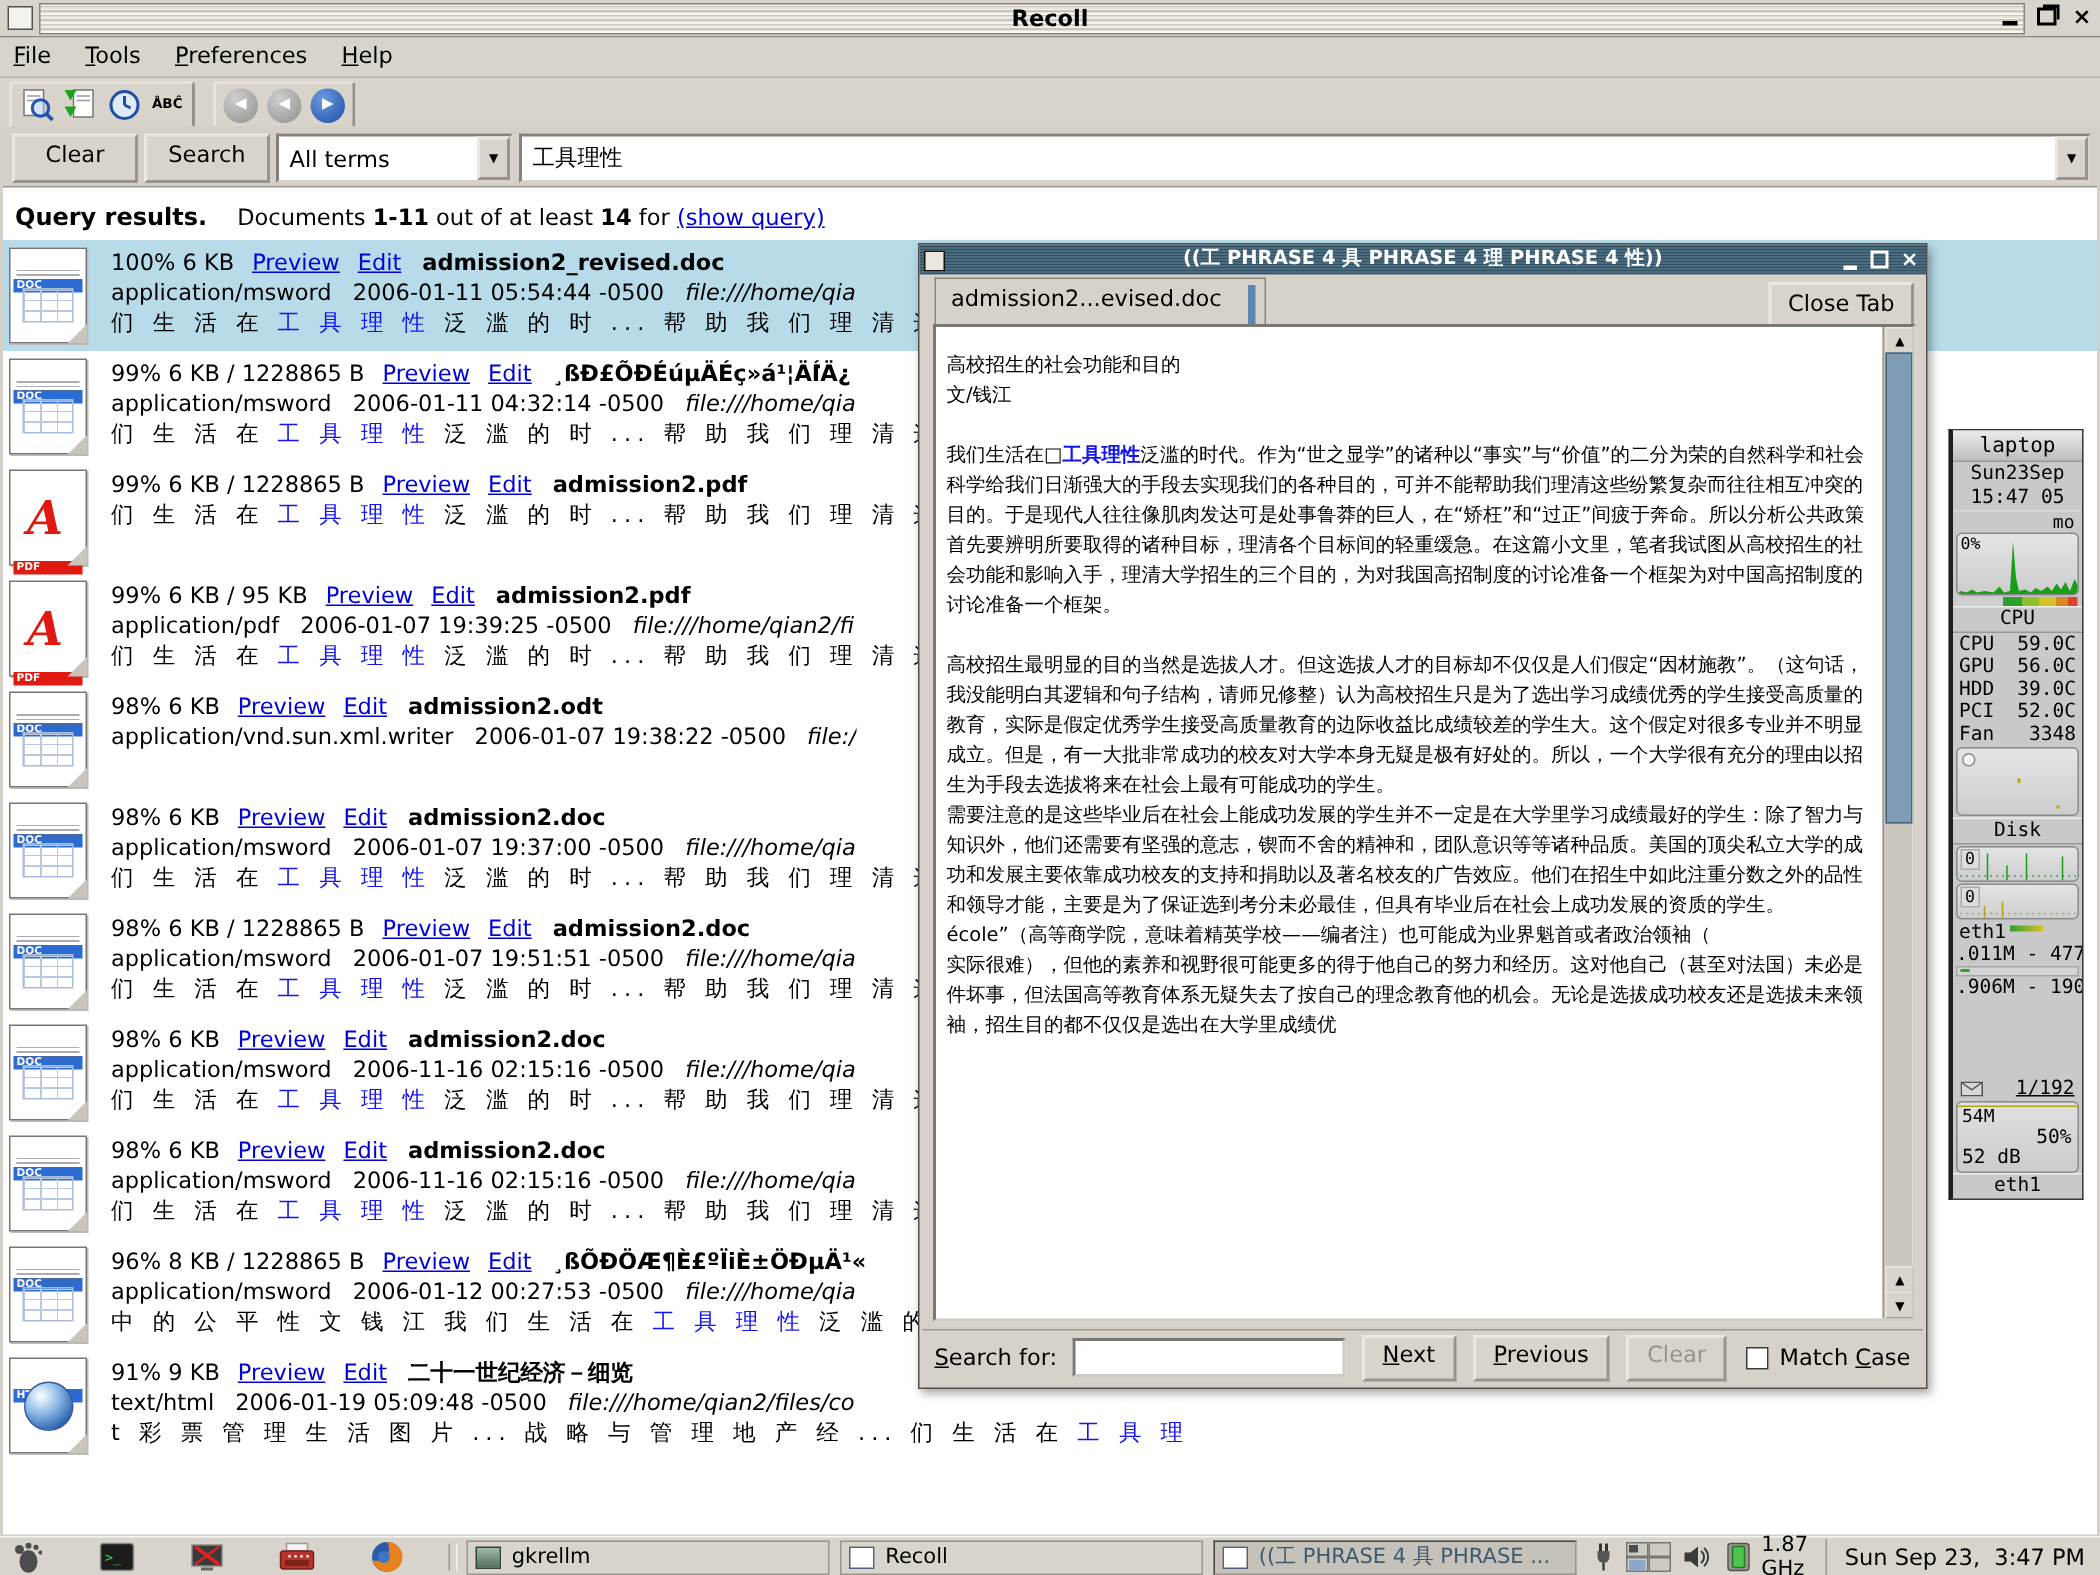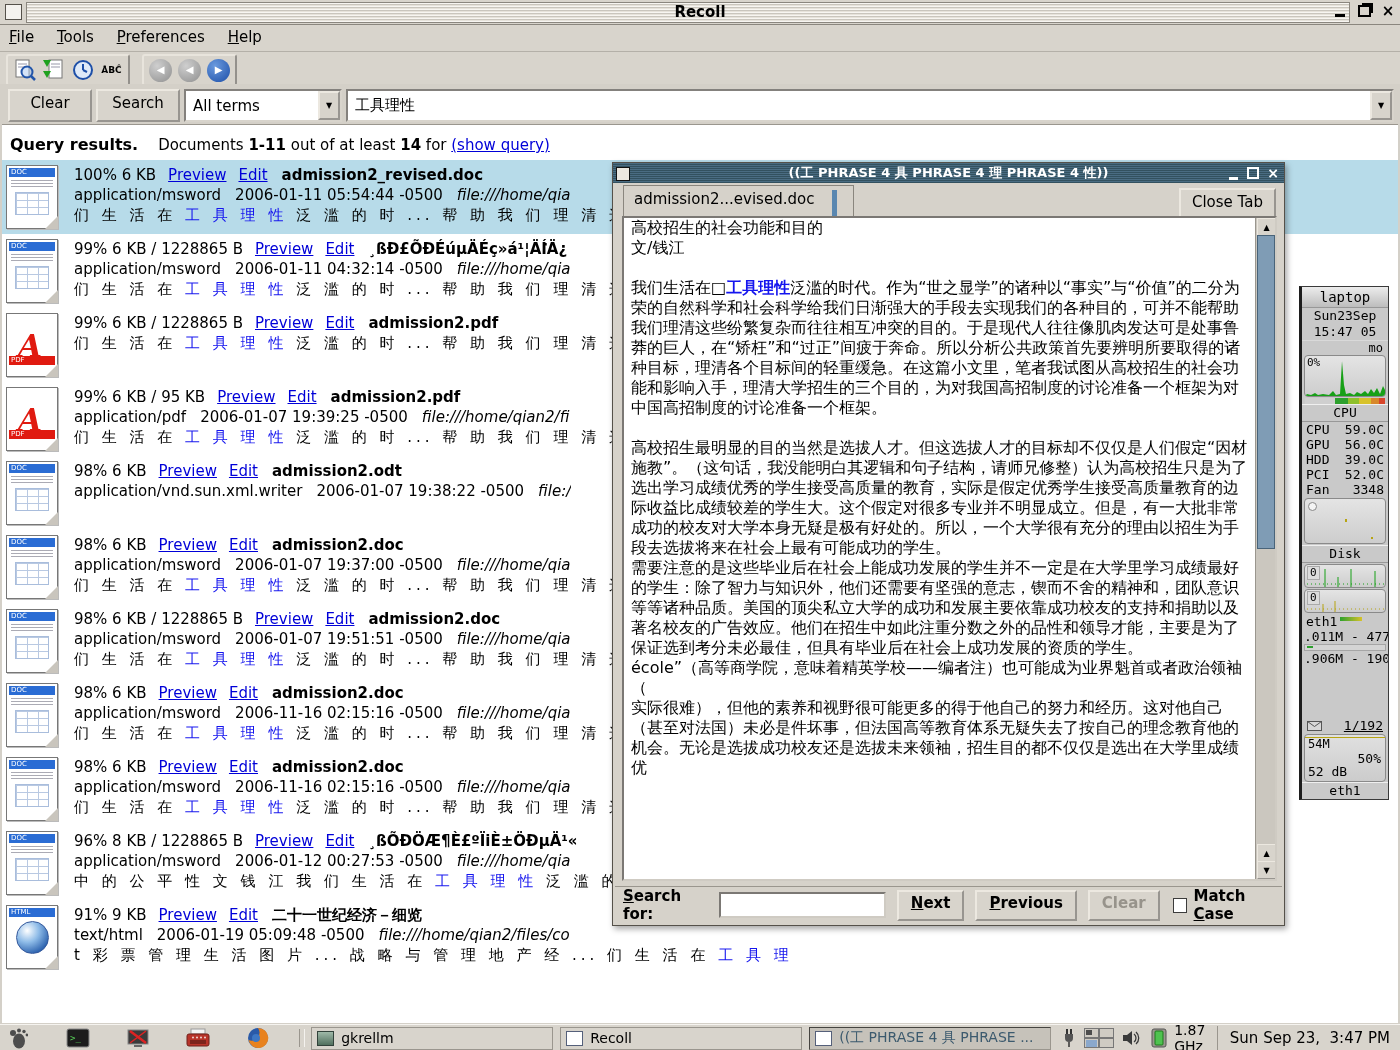--- a/index.html
+++ b/index.html
@@ -60,21 +60,21 @@
   .rmeta{}
   .rlink{color:var(--link,#0000d8);text-decoration:underline;margin-left:12px;cursor:pointer;margin-top:12px;}
   .rtitle{font-weight:bold;margin-left:14px;}
   .rline2 .rmime{margin-right:14px;}
   .rline2 .rdate{margin-right:14px;}
   .rurl{font-style:italic;}
   .rsnip{letter-spacing:4px;}
   .shl{color:var(--term-highlight,#1515ee);}
   
   .page{width:50px;height:62px;background:#fff;border:1px solid #777;position:relative;box-shadow:1px 1px 0 #bbb;}
-  .phdr{position:absolute;left:2px;top:2px;right:2px;height:9px;font-size:7px;font-weight:normal;color:#fff;line-height:9px;padding-left:2px;background:#2a6cd4;}
+  .phdr{position:absolute;left:2px;top:20px;right:2px;height:9px;font-size:7px;font-weight:bold;color:#fff;line-height:9px;padding-left:2px;background:#2a6cd4;}
   .pdf .phdr{background:#e01a10;margin-top:40px;}
   .plines{position:absolute;left:4px;top:14px;right:4px;height:9px;opacity:.55;
     background:repeating-linear-gradient(180deg,#667 0 1px,transparent 1px 3px);}
   .ptbl{position:absolute;left:8px;top:26px;width:32px;height:21px;border:1px solid #a9bddc;
     background:repeating-linear-gradient(180deg,#b9c9e2 0 1px,transparent 1px 7px),
                repeating-linear-gradient(90deg,#b9c9e2 0 1px,transparent 1px 11px);}
   .plogo{position:absolute;left:11px;top:14px;color:#e01a10;font-family:"DejaVu Serif",serif;font-style:italic;font-weight:bold;font-size:31px;}
   .pglobe{position:absolute;left:9px;top:15px;width:31px;height:31px;border-radius:50%;border:1px solid #35599c;
     background:radial-gradient(circle at 33% 28%,#ffffff,#8fbce8 38%,#2c62ae 78%);}
   .pfold{position:absolute;right:-1px;bottom:-1px;width:0;height:0;border-style:solid;border-width:0 0 13px 13px;
@@ -87,40 +87,40 @@
     background:repeating-linear-gradient(180deg,#4a6c82 0 1px,#33515f 1px 2px);}
   #ptitle-text{position:absolute;left:0;right:0;top:0;text-align:center;font-weight:bold;font-size:13px;line-height:20px;}
   #pmenu-btn{position:absolute;left:3px;top:4px;width:12px;height:12px;background:#ece8e0;border:1px solid #111;z-index:2;}
   #pwc{position:absolute;right:4px;top:2px;display:flex;gap:6px;z-index:2;}
   .pwc{width:14px;height:16px;display:flex;align-items:center;justify-content:center;color:#fff;font-weight:bold;font-size:14px;}
   .pwc-min{width:9px;height:3px;background:#fff;margin-top:10px;}
   .pwc-max{width:8px;height:8px;border:2px solid #fff;}
   
   #ptabrow{position:absolute;left:10px;top:24px;right:8px;height:29px;}
   #ptab{position:absolute;left:0;bottom:0;width:208px;height:26px;background:#d6d2ca;border:1px solid #8a867e;border-bottom:none;
-    font-size:15px;padding:4px 11px 0 10px;}
+    font-size:15px;padding:4px 1px 0 10px;}
   #ptab-accent{position:absolute;left:209px;bottom:0;width:5px;height:26px;background:#5a87b0;}
   #close-tab{position:absolute;right:0;top:1px;height:27px;padding:0 11px;border:2px outset #ece8e0;background:#d8d4cc;
     font-size:15px;line-height:24px;}
   
   #ptext{position:absolute;left:9px;top:53px;width:651px;height:661px;background:#fff;border:2px inset #cfcbc3;overflow:hidden;}
-  #pcontent{position:absolute;left:7px;top:0;right:26px;font-size:16px;line-height:20px;}
+  #pcontent{position:absolute;left:7px;top:16px;right:26px;font-size:13px;line-height:20px;}
   .para{min-height:20px;}
   .hl{color:var(--term-highlight,#0000ff);font-weight:bold;}
   
   #vsb{position:absolute;right:0;top:0;bottom:0;width:19px;background:#cbc7bf;border-left:1px solid #9a968e;}
   .sb-btn{position:absolute;left:1px;width:17px;height:16px;background:#d8d4cc;border:1px outset #ece8e0;
     display:flex;align-items:center;justify-content:center;font-size:8px;}
   #sb-up{top:0;}
   #sb-thumb{position:absolute;left:1px;width:16px;top:17px;height:312px;background:#7f9cb5;border:1px solid #49647a;}
   #sb-up2{bottom:17px;}
   #sb-down{bottom:0;}
   
   #findbar{position:absolute;left:2px;right:2px;bottom:2px;height:36px;background:#d6d2ca;border-top:1px solid #9a968e;
-    display:flex;align-items:center;font-size:15px;font-weight:bold;}
+    display:flex;align-items:center;font-size:15px;}
   #find-label{margin:0 10px 0 8px;}
   #find-input{width:178px;height:22px;background:#fff;border:2px inset #cfcbc3;}
   .fbtn{height:27px;border:2px outset #ece8e0;background:#d8d4cc;padding:0 12px;line-height:23px;margin-left:11px;text-align:center;}
   .fbtn.disabled{color:#97938b;}
   #find-case{display:flex;align-items:center;margin-left:13px;}
   .cb{width:13px;height:13px;background:#fff;border:1px solid #3c3c3c;display:inline-block;margin-right:7px;}
 
   
   #gk{position:absolute;left:1299px;top:286px;width:90px;background:#c9c9c9;border:1px solid #3a3a3a;
     border-left:3px solid #1d1d1d;font-family:"DejaVu Sans Mono",monospace;font-size:13px;box-sizing:border-box;}

